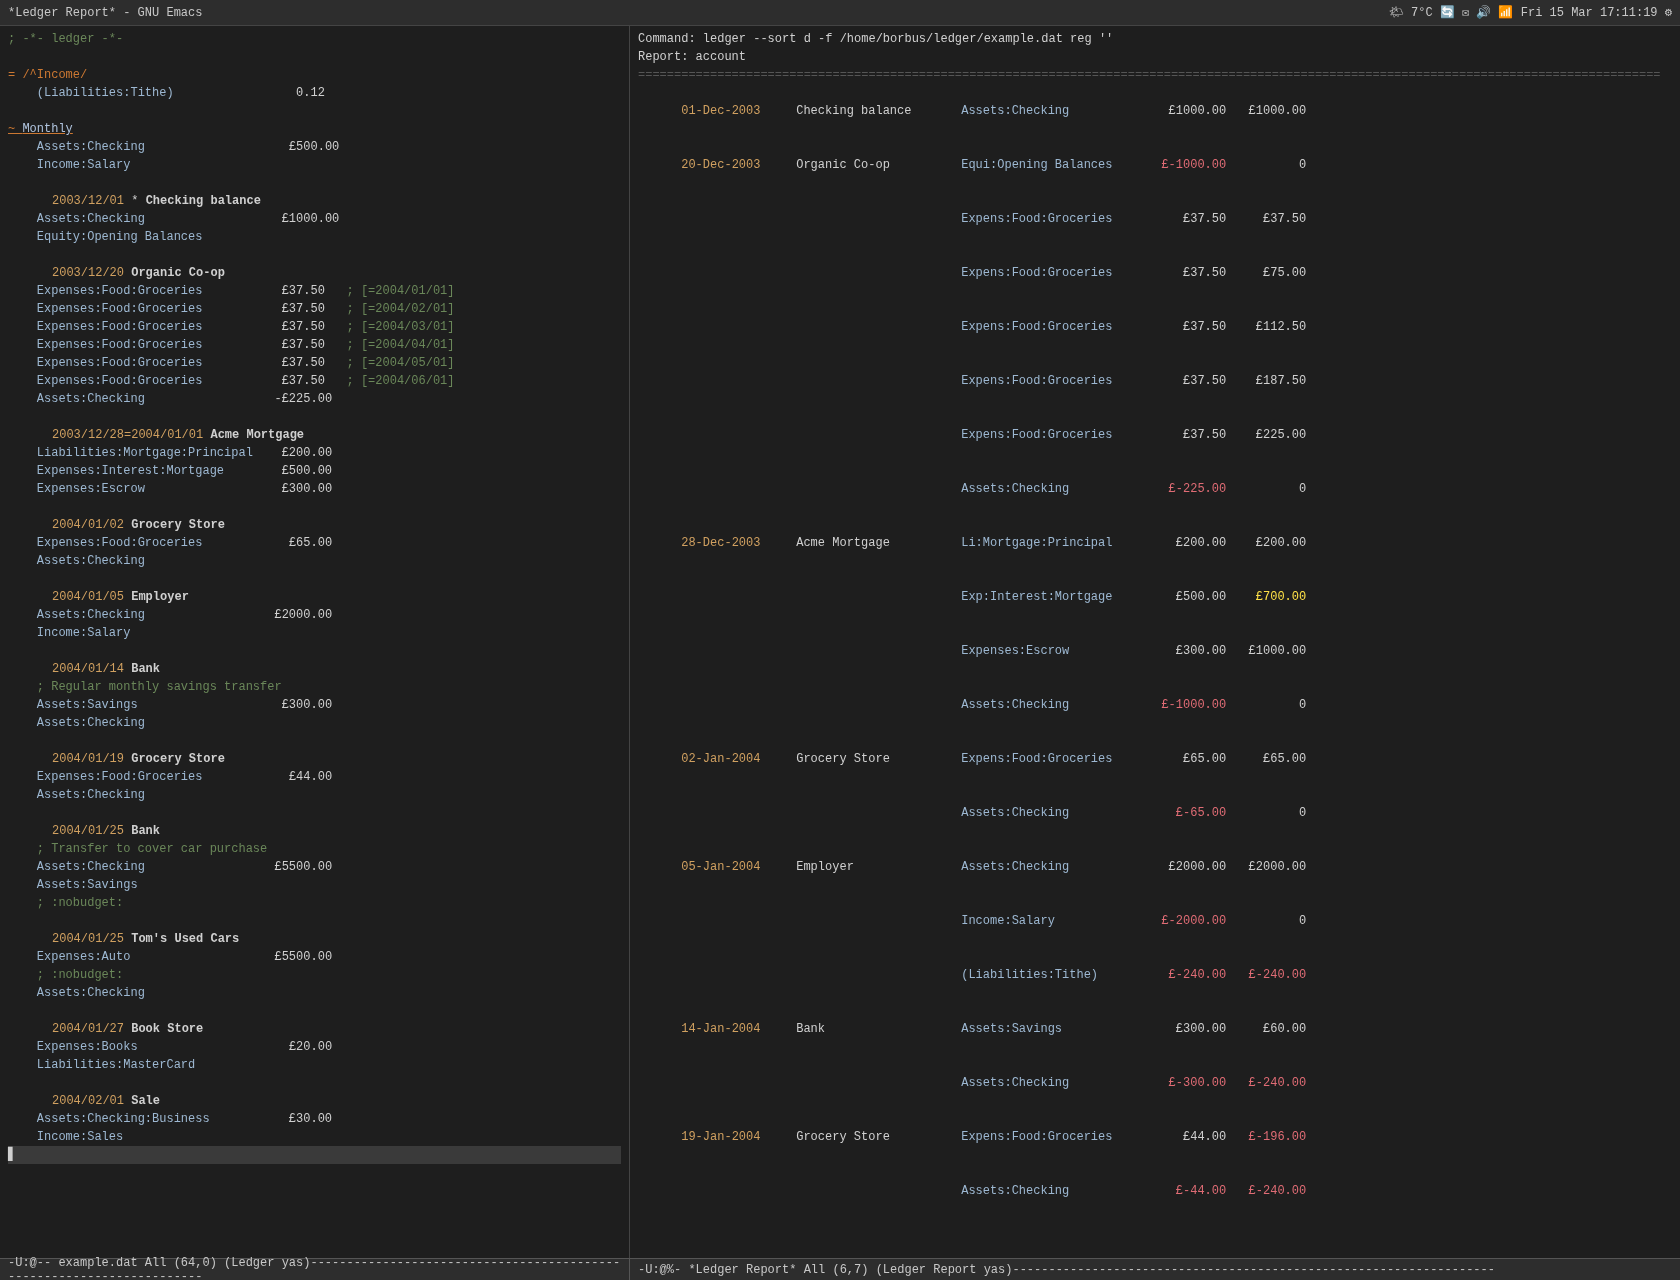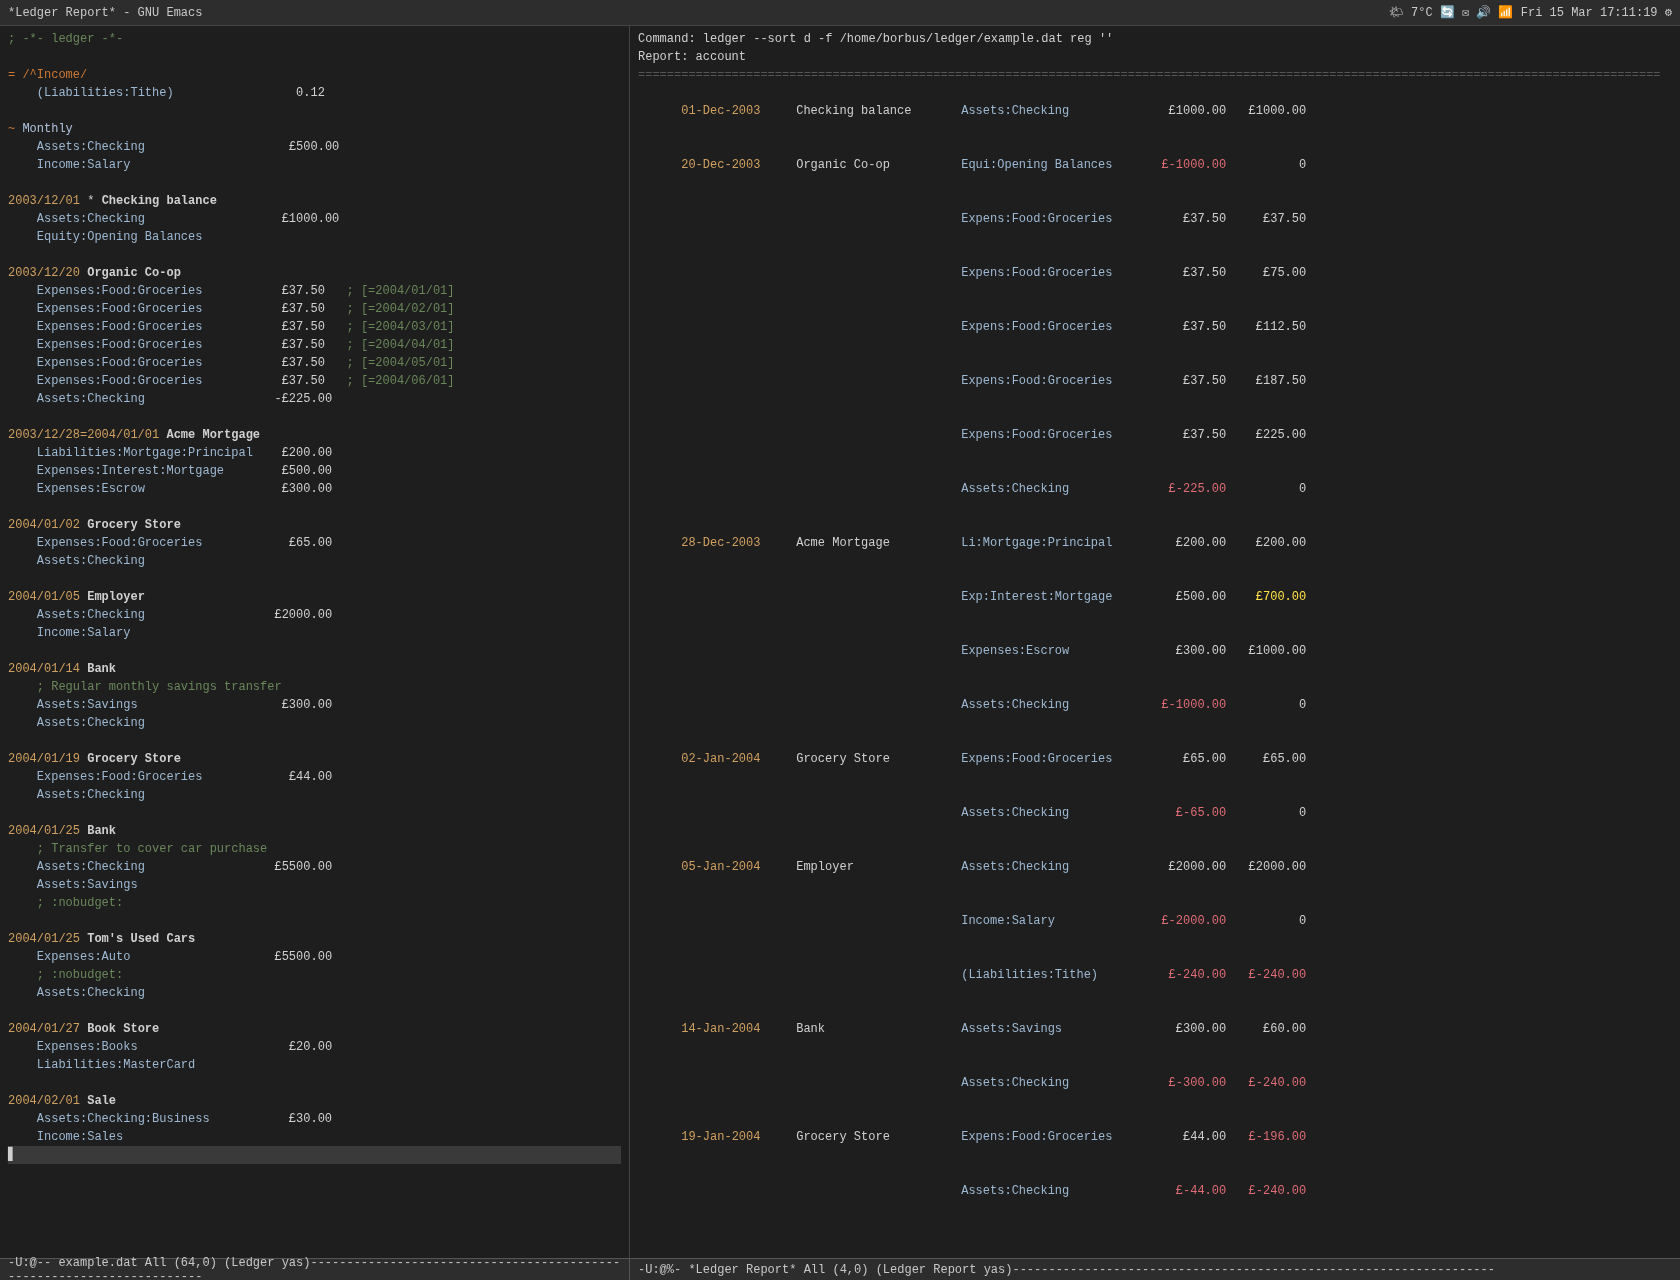--- a/index.html
+++ b/index.html
@@ -62,24 +62,24 @@
       color: #c8c8c8;
       font-size: 12px;
       height: 100%;
       display: flex;
       align-items: center;
     }
     .code-line { white-space: pre; line-height: 1.5; }
     .comment { color: #6a8759; }
     .account-name { color: #9db8d2; }
     .amount { color: #d0d0d0; margin-top: 28px; }
-    .date-entry { color: #d0a060; }
+    .date-entry { color: #d0a060; margin-left: 44px; }
     .transaction-desc { color: #d0d0d0; font-weight: bold; }
     .periodic { color: #b0c4de; }
-    .tilde-line { color: #cc7832; }
+    .tilde-line { color: #cc7832; text-decoration: underline; }
     .eq-line { color: #cc7832; }
     .report-header { color: #d0d0d0; }
     .divider-line { color: #555; }
     .right-col-line { white-space: pre; line-height: 1.5; }
     .cursor-line { background: #3a3a3a; }
   </style>
 </head>
 <body>
 
 <div class="title-bar">
@@ -228,14 +228,14 @@
     </div>
     <div class="right-col-line">
       <span style="display:inline-block; width:280px;"></span><span style="display:inline-block; width:185px; color:#9db8d2;">Assets:Checking</span><span style="display:inline-block; width:80px; text-align:right; color:#e06c75;">£-44.00</span><span style="display:inline-block; width:80px; text-align:right; color:#e06c75;">£-240.00</span>
     </div>
 
   </div>
 </div>
 
 <div class="status-bar">
   <div class="status-left">-U:@--  example.dat    All (64,0)    (Ledger yas)----------------------------------------------------------------------</div>
-  <div class="status-right">-U:@%-  *Ledger Report*    All (4,0)    (Ledger Report yas)-------------------------------------------------------------------</div>
+  <div class="status-right">-U:@%-  *Ledger Report*    All (6,7)    (Ledger Report yas)-------------------------------------------------------------------</div>
 </div>
 
 </body></html>

